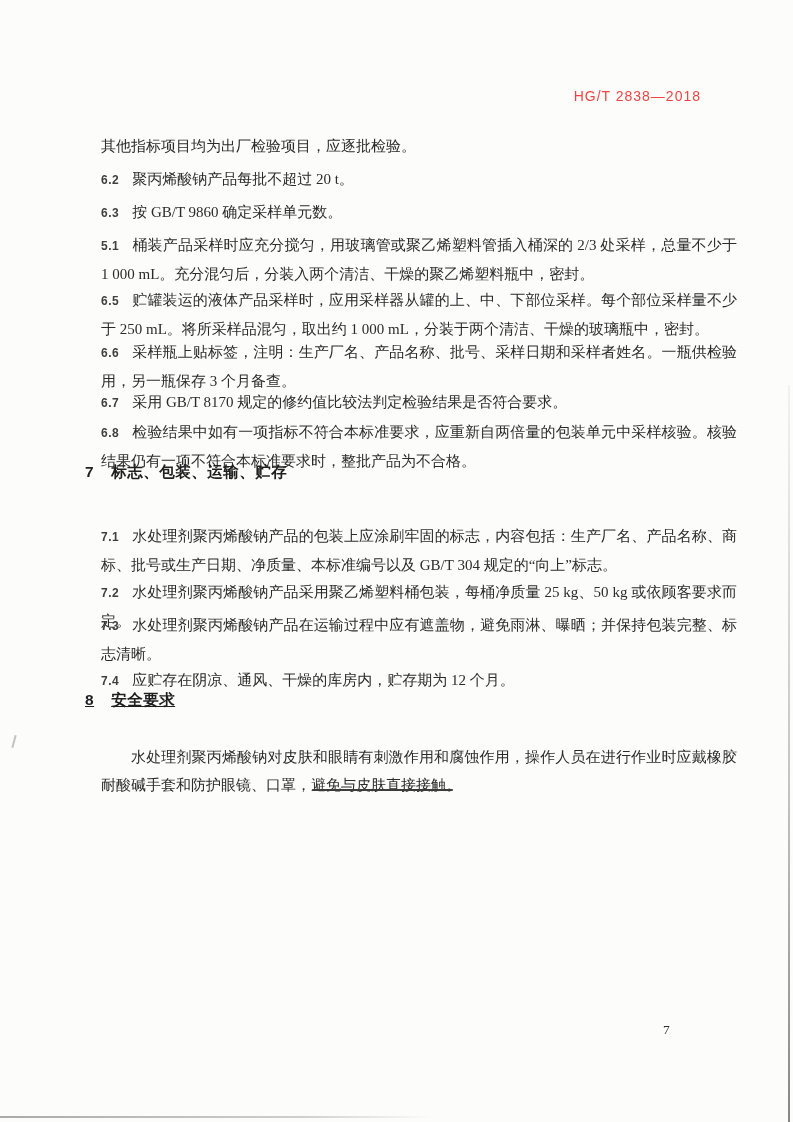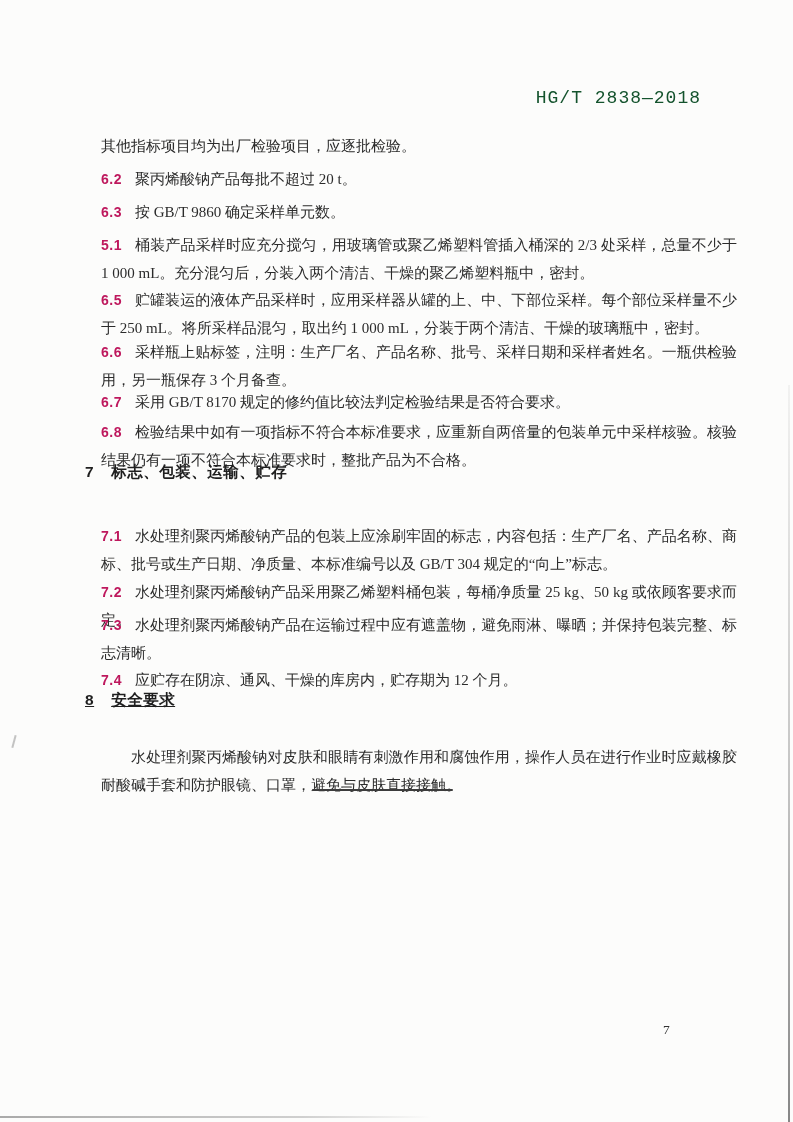--- a/index.html
+++ b/index.html
@@ -7,34 +7,34 @@
     width:793px;height:1122px;position:relative;overflow:hidden;
     background:#fcfcfb;
     font-family:"Liberation Serif","DejaVu Serif",serif;
     color:#2b2b2b;
   }
   .page{position:absolute;inset:0;}
 
   
   .std-ref{
     position:absolute;top:88px;right:92px;
-    font-size:18px;letter-spacing:1px;color:#14532d;
-    font-family:Liberation Mono, monospace;
+    font-size:14px;letter-spacing:1px;color:#ef4444;
+    font-family:Liberation Sans, sans-serif;
   }
 
   
   .main{
     position:absolute;left:85px;top:0;width:636px;
     font-size:15px;line-height:28px;text-align:justify;
   }
   .main p{position:absolute;left:0;width:100%;margin:16px;}
   .cnum{
     font-family:"Liberation Sans","DejaVu Sans",sans-serif;
-    font-weight:bold;font-size:14px;margin-right:13px;
-    letter-spacing:0.5px;color:#be185d;
+    font-weight:bold;font-size:12px;margin-right:13px;
+    letter-spacing:0.5px;color:#404040;
   }
   .sec-head{
     position:absolute;left:0;width:100%;margin:0;
     font-family:"Liberation Sans","DejaVu Sans",sans-serif;
     font-weight:bold;font-size:15.5px;color:#1f1f1f;letter-spacing:0.5px;
   }
   .sec-head .snum{margin-right:17px;}
 
   
   .b-intro{top:116px;}

